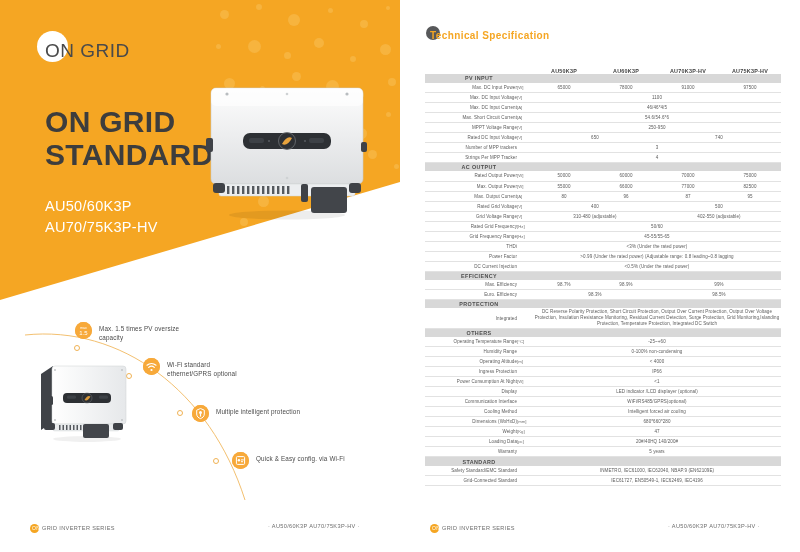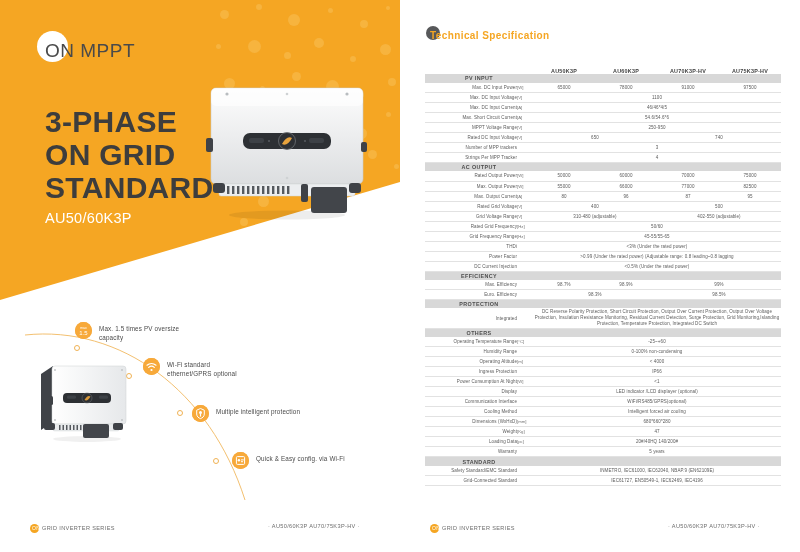--- a/index.html
+++ b/index.html
@@ -31,21 +31,21 @@
   #brand-on {
       display:inline-block; position:relative; color:#4a4a4a;
   }
   #brand-on::before{
       content:""; position:absolute; left:-8px; top:-9px; width:31px; height:31px;
       background:#ffffff; border-radius:50%; z-index:-1;
   }
   #brand-line2 { position:absolute; left:45px; top:68px; font-size:19px; letter-spacing:.4px; color:#4a4a4a;}
   #hero-title { position:absolute; left:45px; top:105px; font-size:30px; line-height:33px;
                 font-weight:700; color:#3d3d3d; letter-spacing:.3px;}
-  #hero-models { position:absolute; left:45px; top:208px; font-size:14.5px; line-height:21px;
+  #hero-models { position:absolute; left:45px; top:196px; font-size:14.5px; line-height:21px;
                  color:#ffffff; letter-spacing:.3px;}
 
   
   #hero-device { position:absolute; left:205px; top:82px; width:165px; height:140px; }
 
   
   #features { position:absolute; left:0; top:300px; width:400px; height:220px;}
   .feat { position:absolute; display:flex; align-items:flex-start; gap:7px;}
   .feat-icon { width:17px; height:17px; border-radius:50%; background:#f7a93a; flex:0 0 auto;
                position:relative; display:flex; align-items:center; justify-content:center;}
@@ -133,31 +133,31 @@
         <span style="left: 152px; top: 200px; width: 10px; height: 10px;"></span>
         <span style="left: 180px; top: 188px; width: 7px; height: 7px;"></span>
         <span style="left: 30px; top: 218px; width: 8px; height: 8px;"></span>
         <span style="left: 68px; top: 226px; width: 5px; height: 5px;"></span>
         <span style="left: 104px; top: 214px; width: 9px; height: 9px;"></span>
         <span style="left: 140px; top: 224px; width: 6px; height: 6px;"></span>
         <span style="left: 172px; top: 216px; width: 11px; height: 11px;"></span>
       </div>
 
     <div id="brand-line1">
-      <span id="brand-on">ON</span><span> MPPT</span>
+      <span id="brand-on">ON</span><span> GRID</span>
     </div>
 
     <div id="hero-title">
-      <div>3-PHASE</div>
       <div>ON GRID</div>
       <div>STANDARD</div>
     </div>
 
     <div id="hero-models">
       <div>AU50/60K3P</div>
+      <div>AU70/75K3P-HV</div>
     </div>
   </div>
 
   <div id="hero-device">
     <svg viewBox="0 0 165 140" width="165" height="140">
       <defs>
         <linearGradient id="gcase" x1="0" y1="0" x2="0" y2="1">
           <stop offset="0" stop-color="#fdfdfd"></stop>
             <stop offset="1" stop-color="#dcdee0"></stop>
         </linearGradient>

